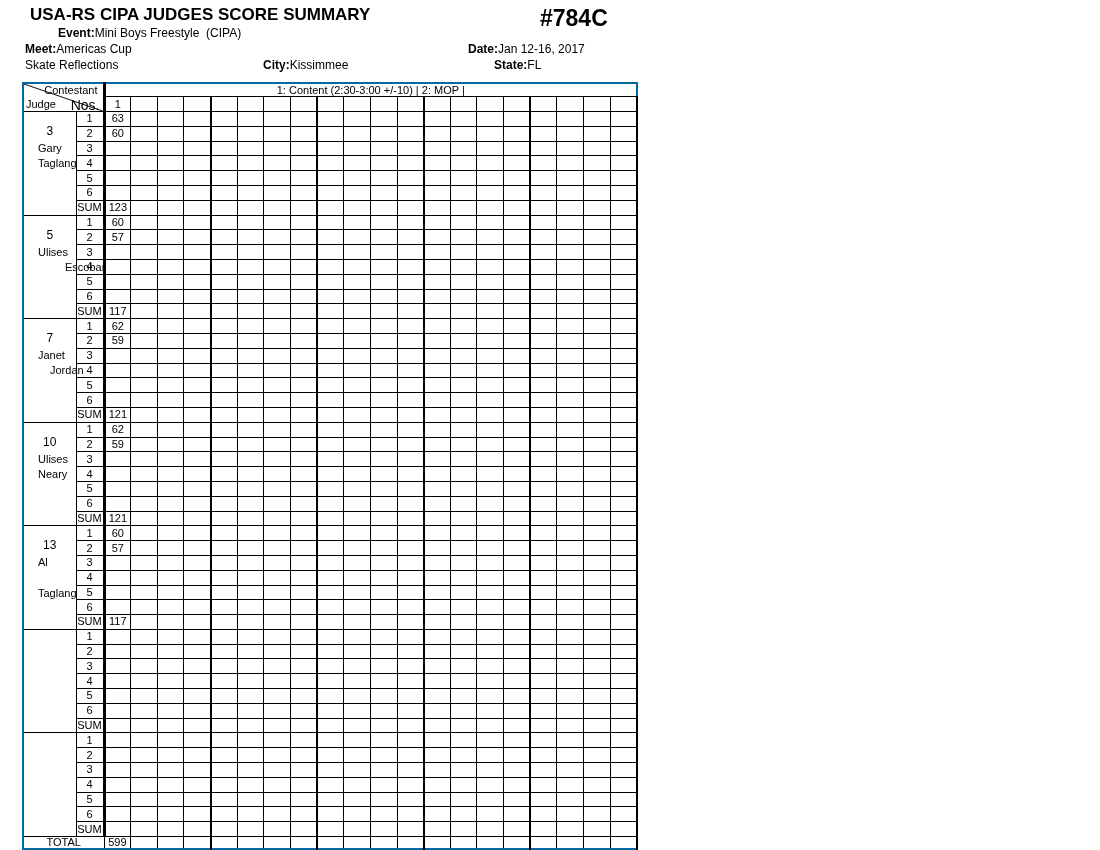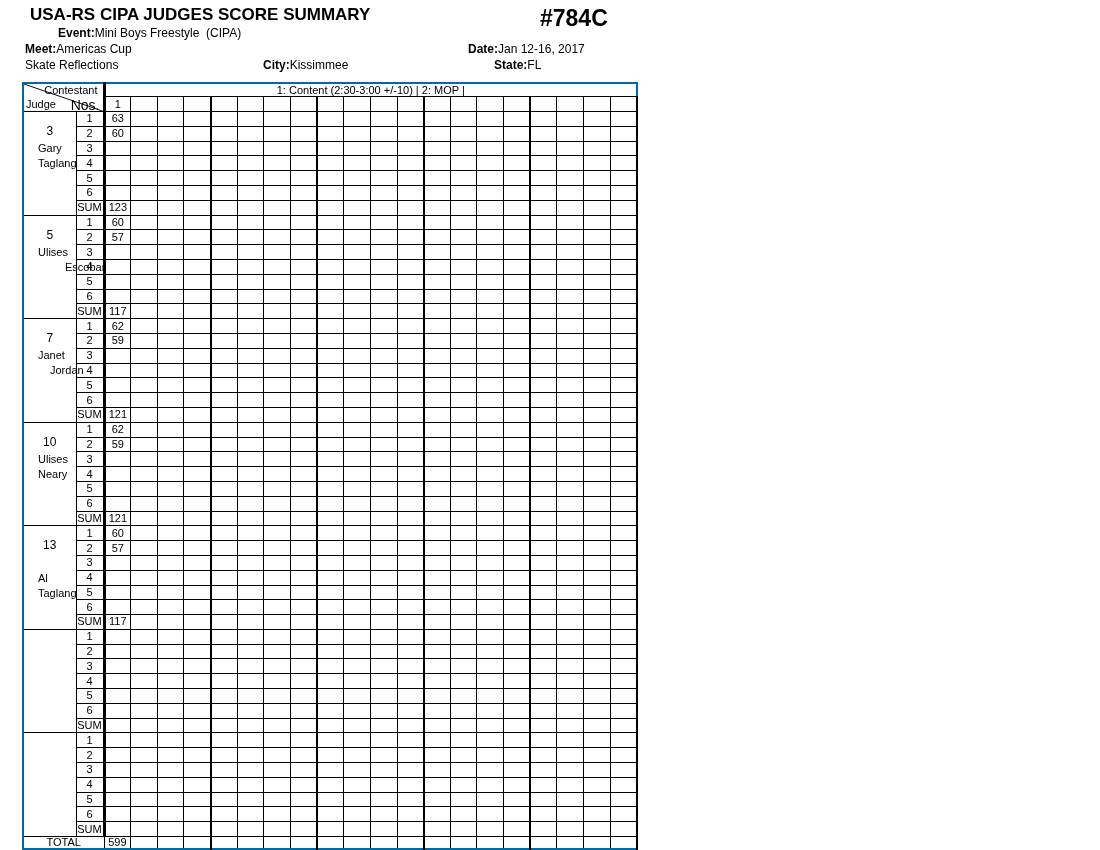--- a/index.html
+++ b/index.html
@@ -783,21 +783,21 @@
             <td class="sumv"></td>
             <td class="sumv br2"></td>
             <td class="sumv"></td>
             <td class="sumv"></td>
             <td class="sumv"></td>
             <td class="sumv br2"></td>
           </tr>
           <tr class="srow bt2">
             <td class="jcell" rowspan="7">
               <div class="jnum">13</div>
-              <div class="jname" style="top: 31px; margin-top: 16px;">Al</div>
+              <div class="jname" style="top: 31px;">Al</div>
               <div class="jname" style="top: 46px; margin-top: 16px;">Taglang</div>
             </td>
             <td class="rlabel br3">1</td>
             <td class="scell">60</td>
             <td class="scell"></td>
             <td class="scell"></td>
             <td class="scell br2"></td>
             <td class="scell"></td>
             <td class="scell"></td>
             <td class="scell"></td>

